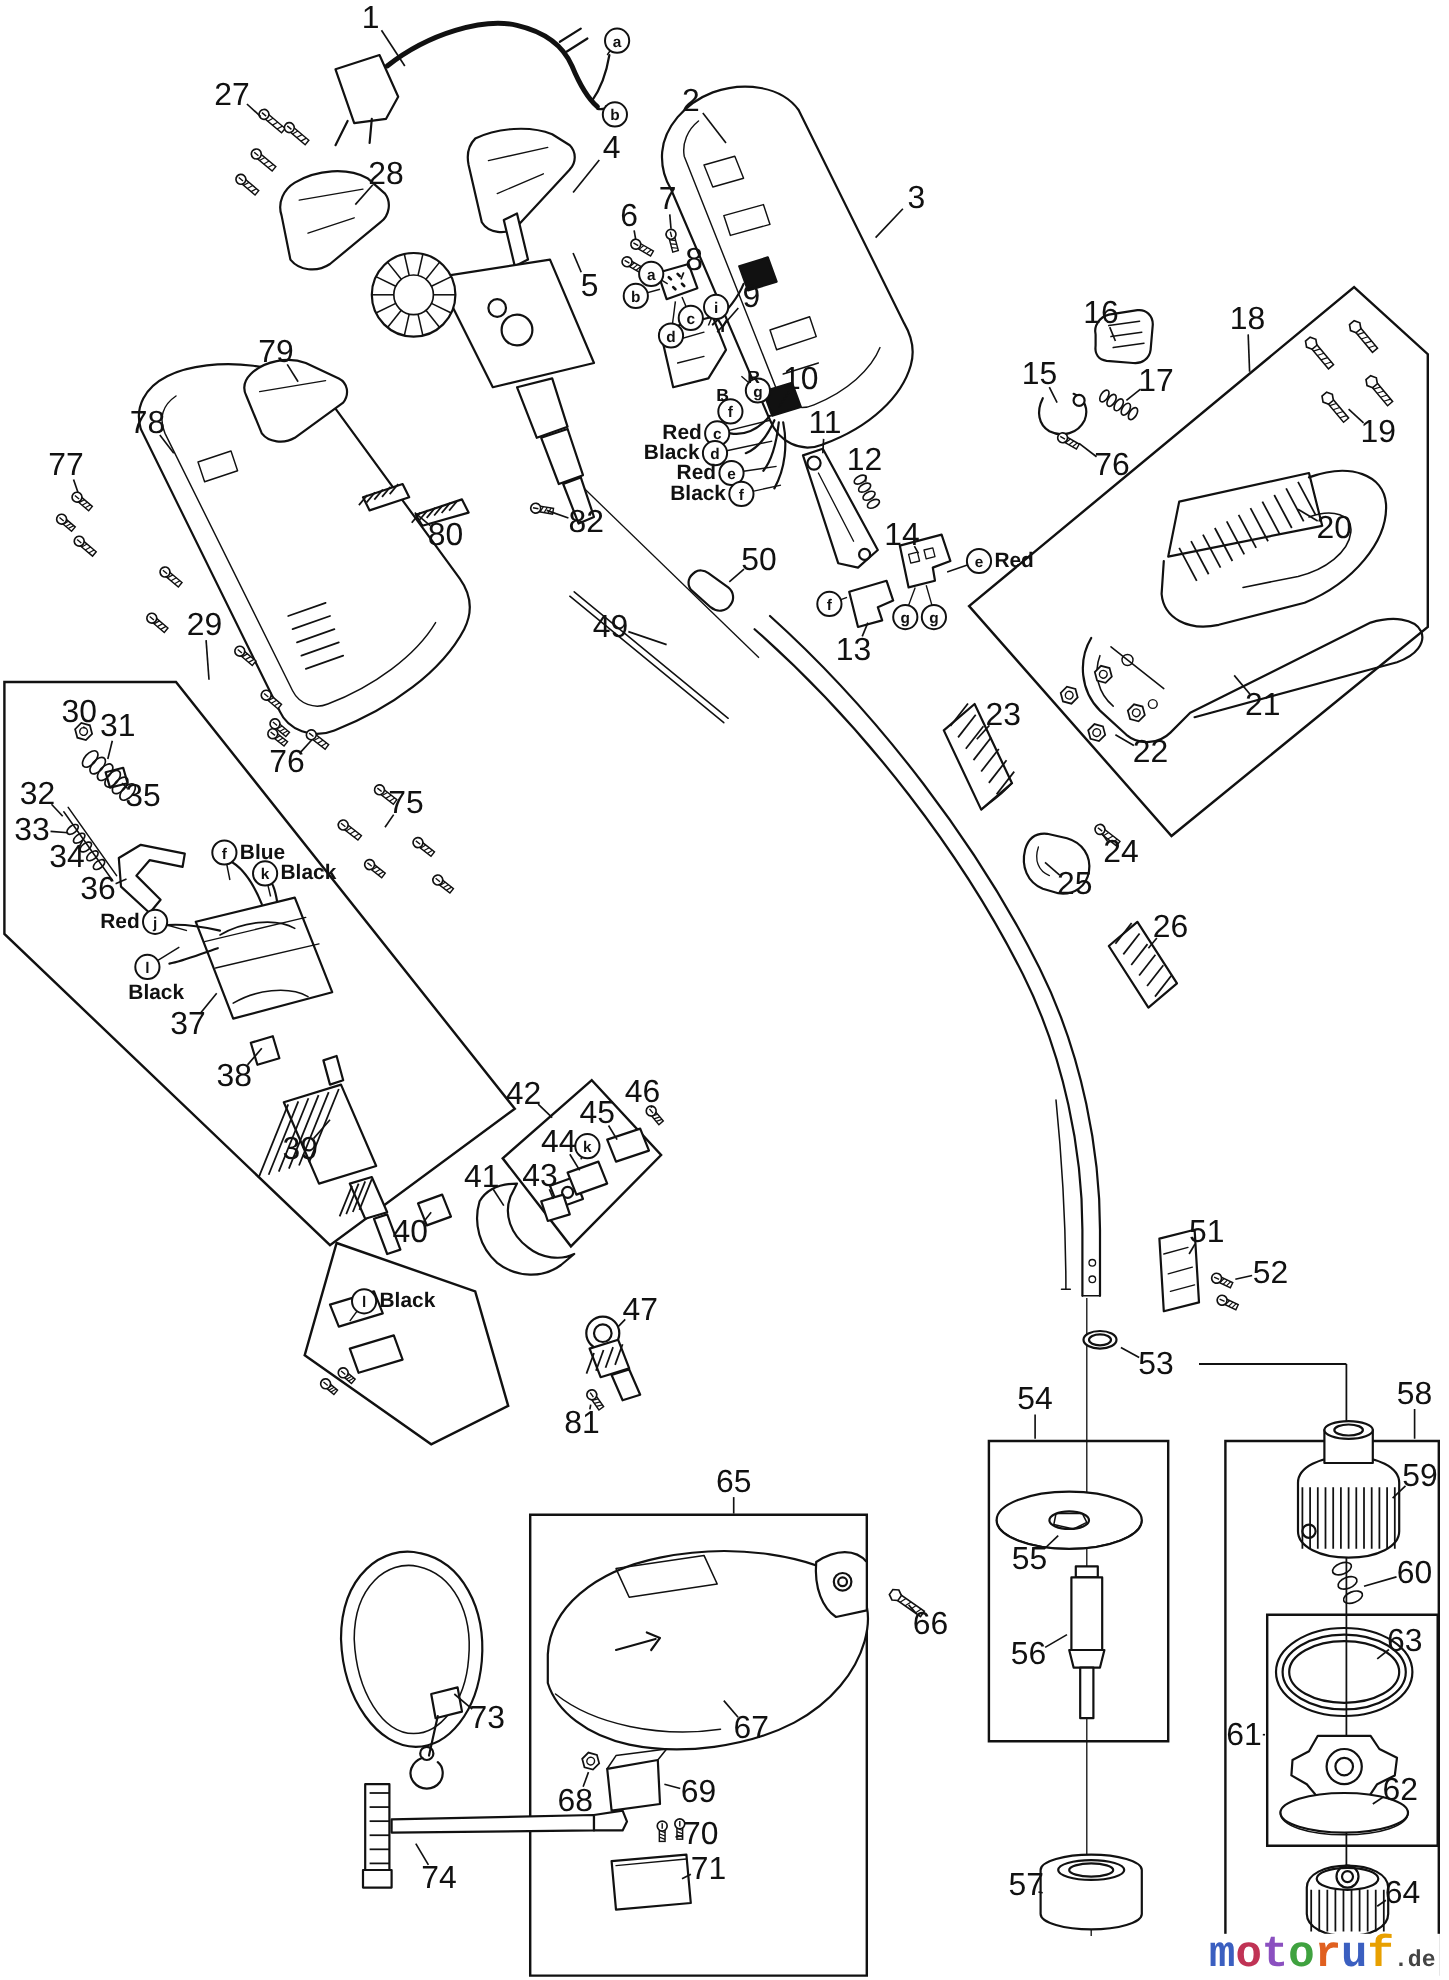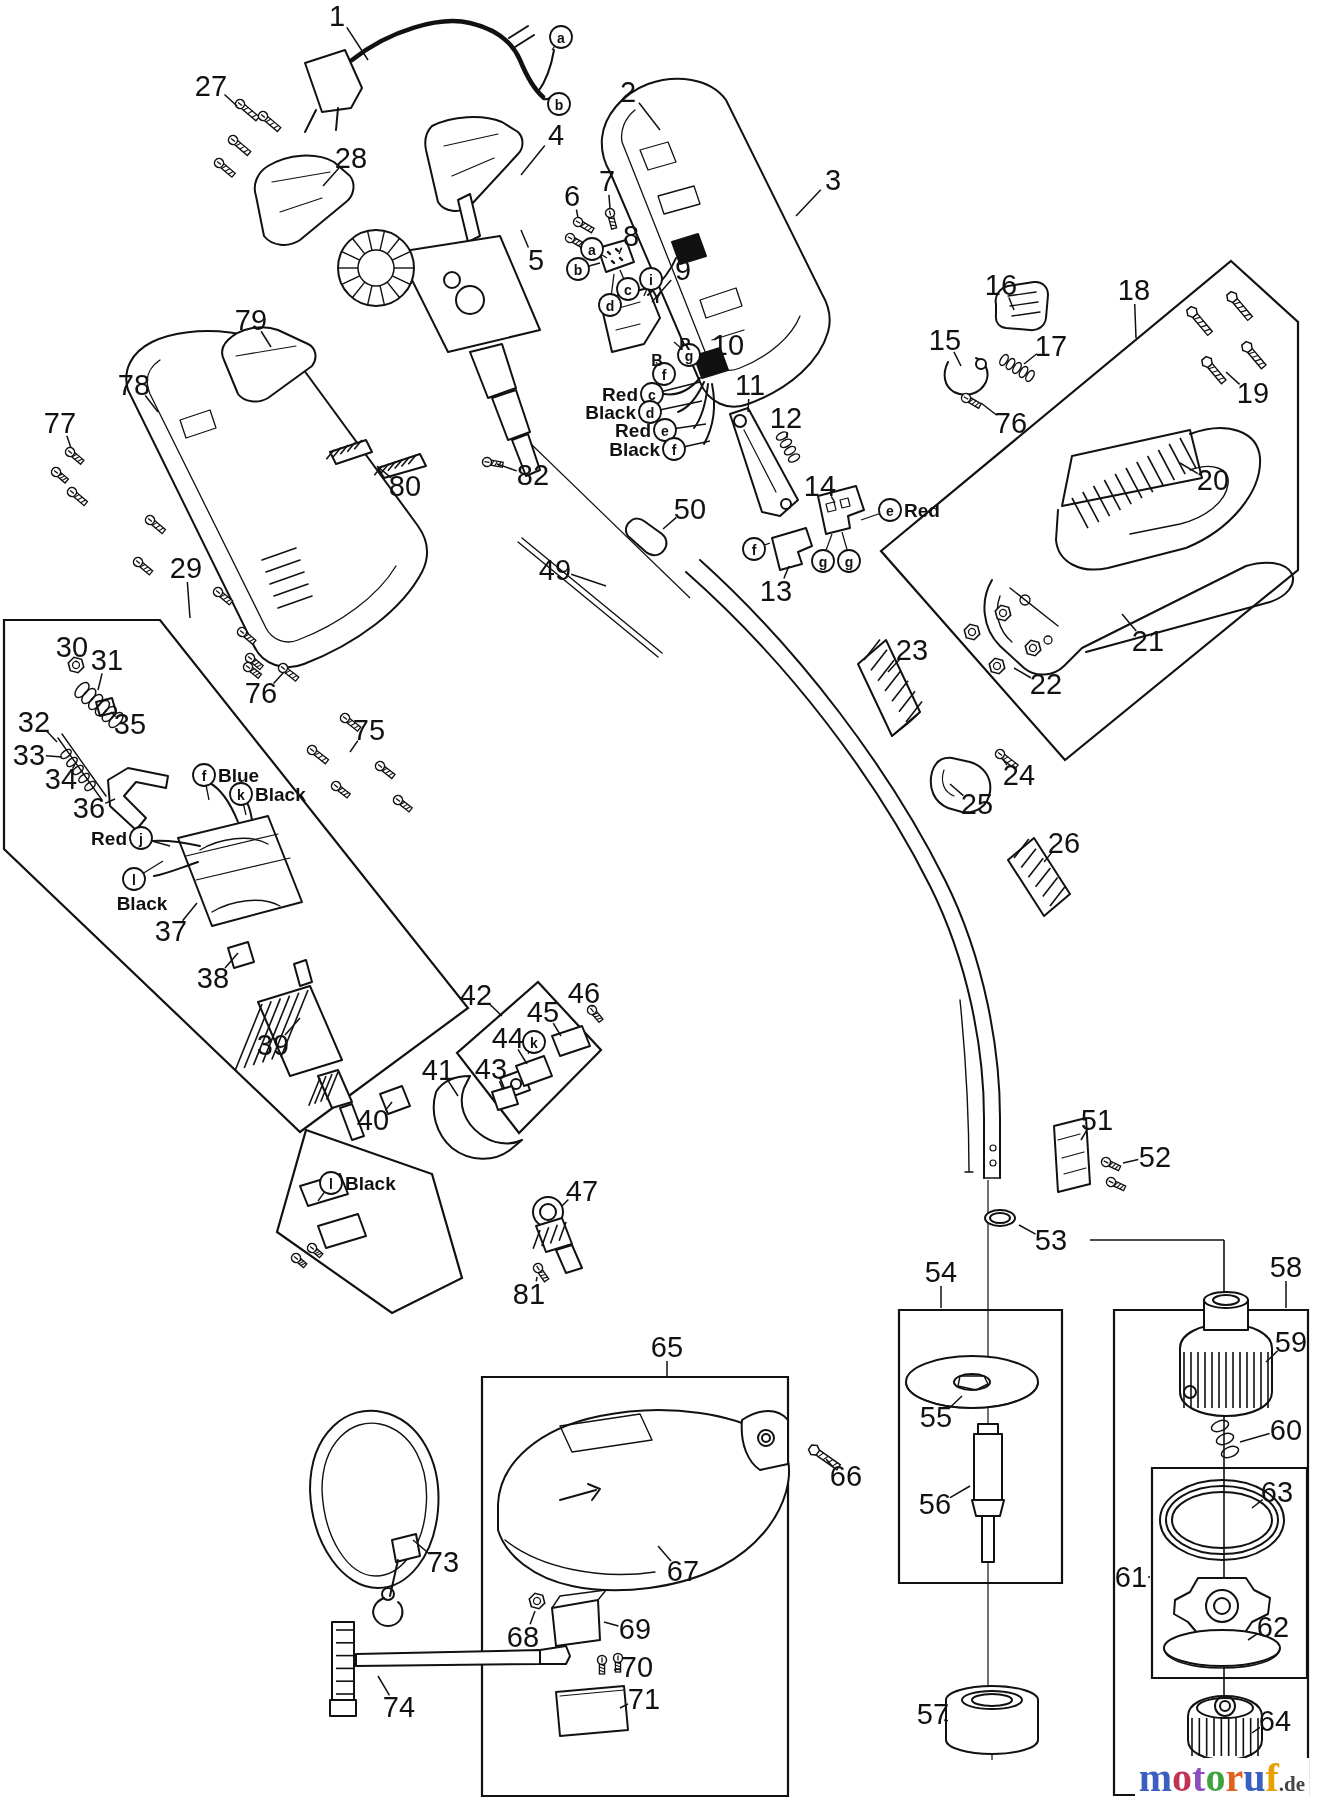--- a/index.html
+++ b/index.html
@@ -4,21 +4,21 @@
 <style>
   html,body{margin:0;padding:0;background:#fff;}
   body{width:1317px;height:1800px;position:relative;overflow:hidden;
        font-family:"Liberation Sans", sans-serif;}
   #stage{position:absolute;left:0;top:0;width:1317px;height:1800px;}
   svg text.callout{font-family:"Liberation Sans",sans-serif;font-size:29px;font-weight:500;fill:#111;}
   svg text.cletter{font-family:"Liberation Sans",sans-serif;font-size:14px;font-weight:700;fill:#111;}
   svg text.wlabel{font-family:"Liberation Sans",sans-serif;font-size:19px;font-weight:700;fill:#111;}
   svg text.wcode{font-family:"Liberation Sans",sans-serif;font-size:16px;font-weight:700;fill:#111;}
   #watermark{position:absolute;right:8px;bottom:2px;background:#fff;padding:0 4px;
-             font-family:Liberation Serif, serif;font-weight:700;font-size:40px;line-height:1;}
+             font-family:Liberation Mono, monospace;font-weight:700;font-size:40px;line-height:1;}
   #watermark .suffix{font-size:21px;color:#444;font-weight:700;}
 </style>
 </head>
 <body>
 
 <div id="stage">
   <svg id="diagram" width="1317" height="1800" viewBox="0 0 1317 1800" xmlns="http://www.w3.org/2000/svg">
       <polygon points="1231,261 1298,322 1298,570 1065,760 881,551" fill="none" stroke="#111" stroke-width="2.2"></polygon>
       <polygon points="4,620 160,620 468,1008 300,1132 4,849" fill="none" stroke="#111" stroke-width="2.2"></polygon>
       <polygon points="306,1130 432,1174 462,1278 392,1313 277,1232" fill="none" stroke="#111" stroke-width="2.2"></polygon>

